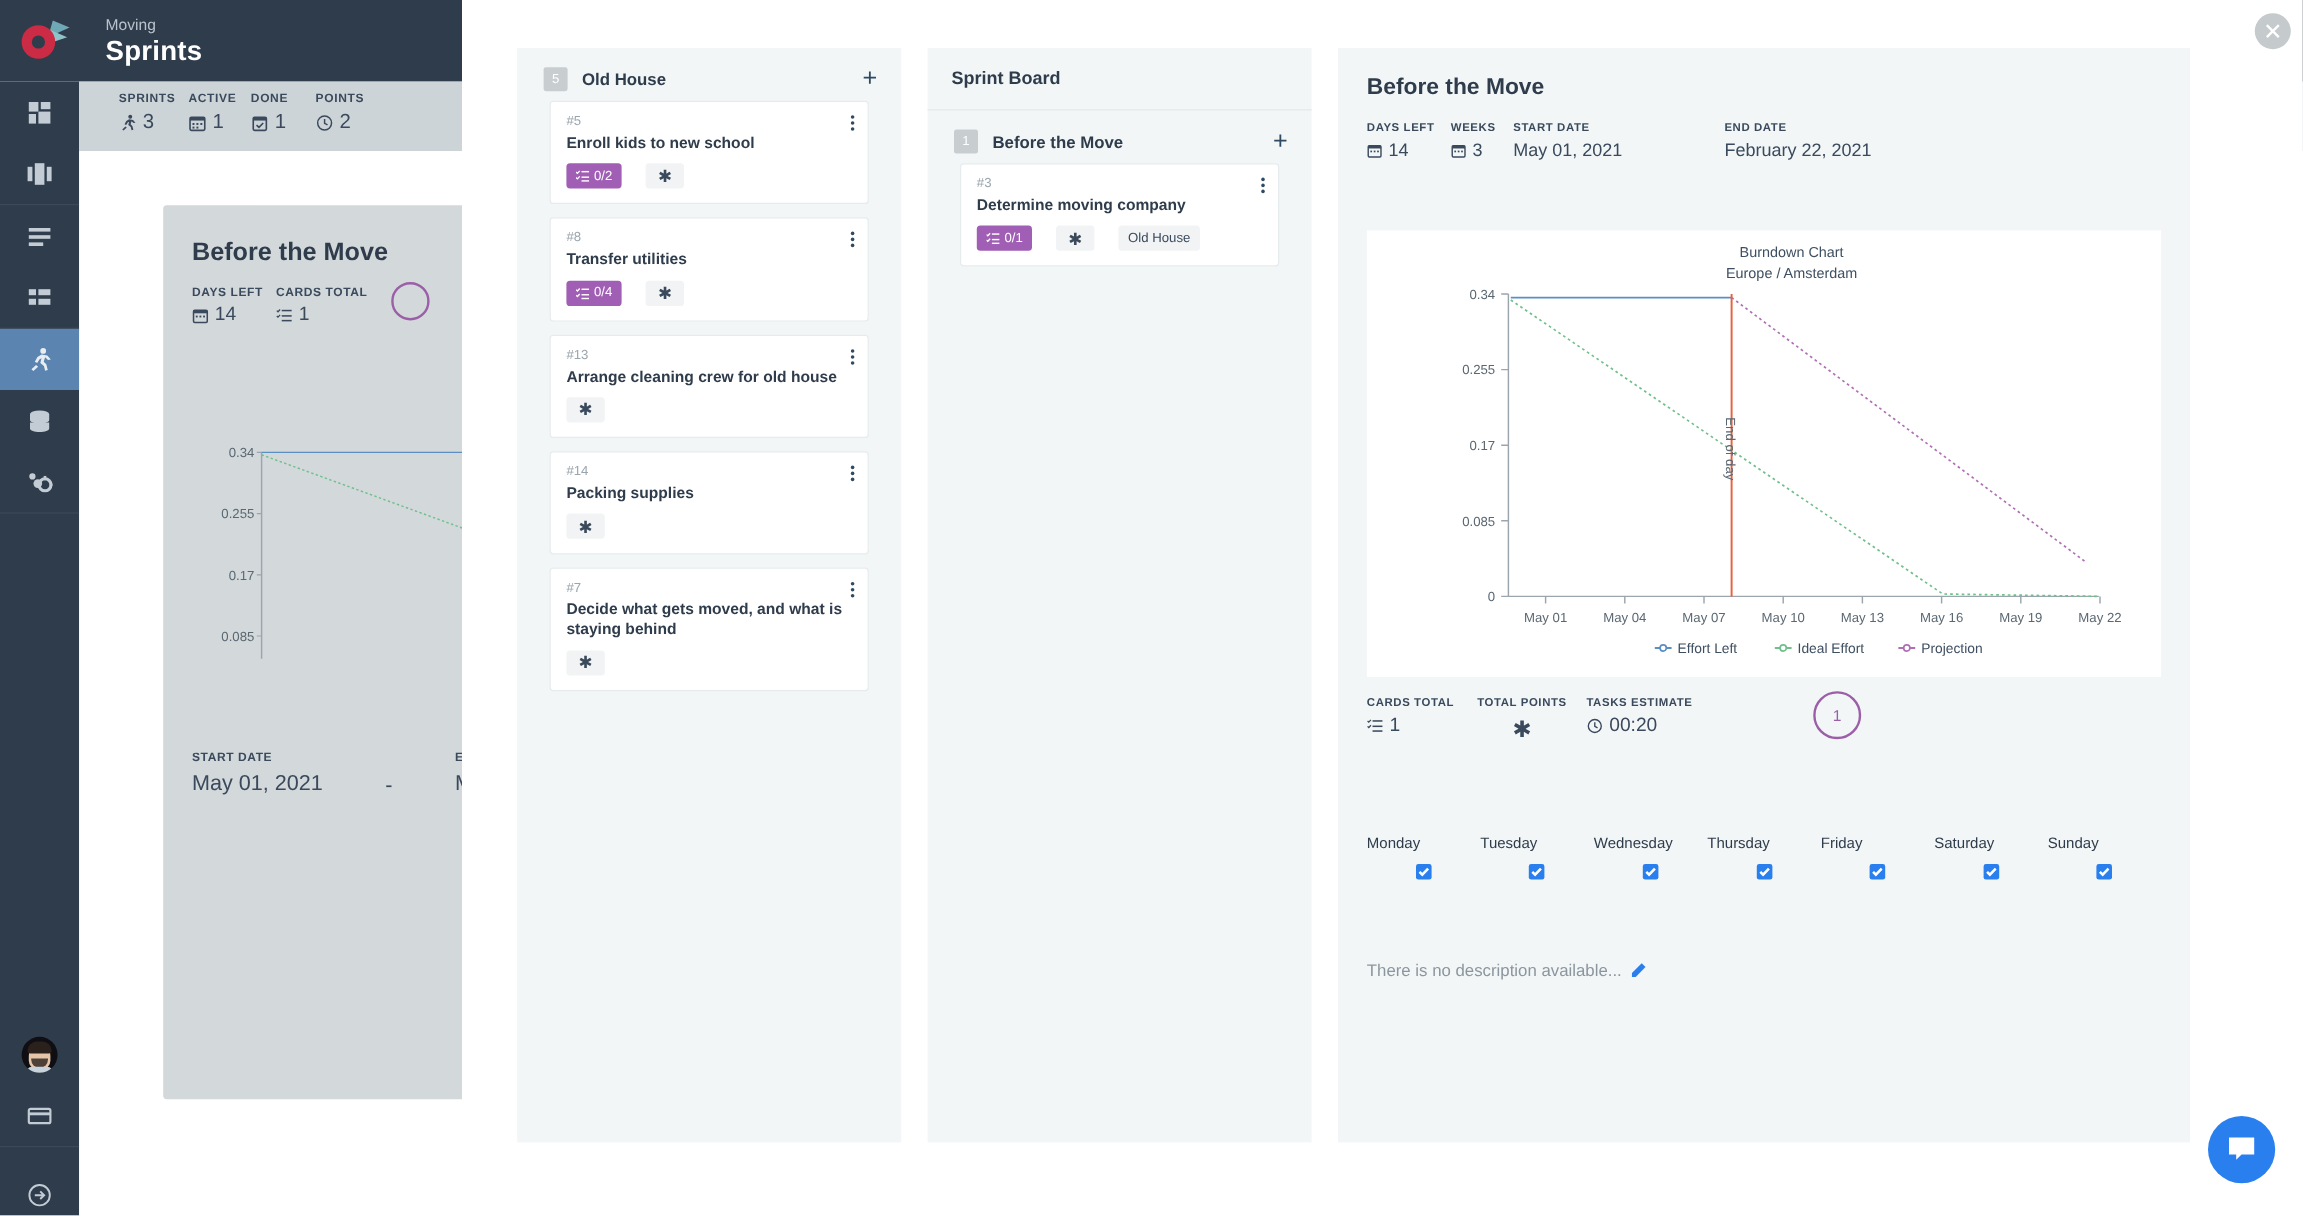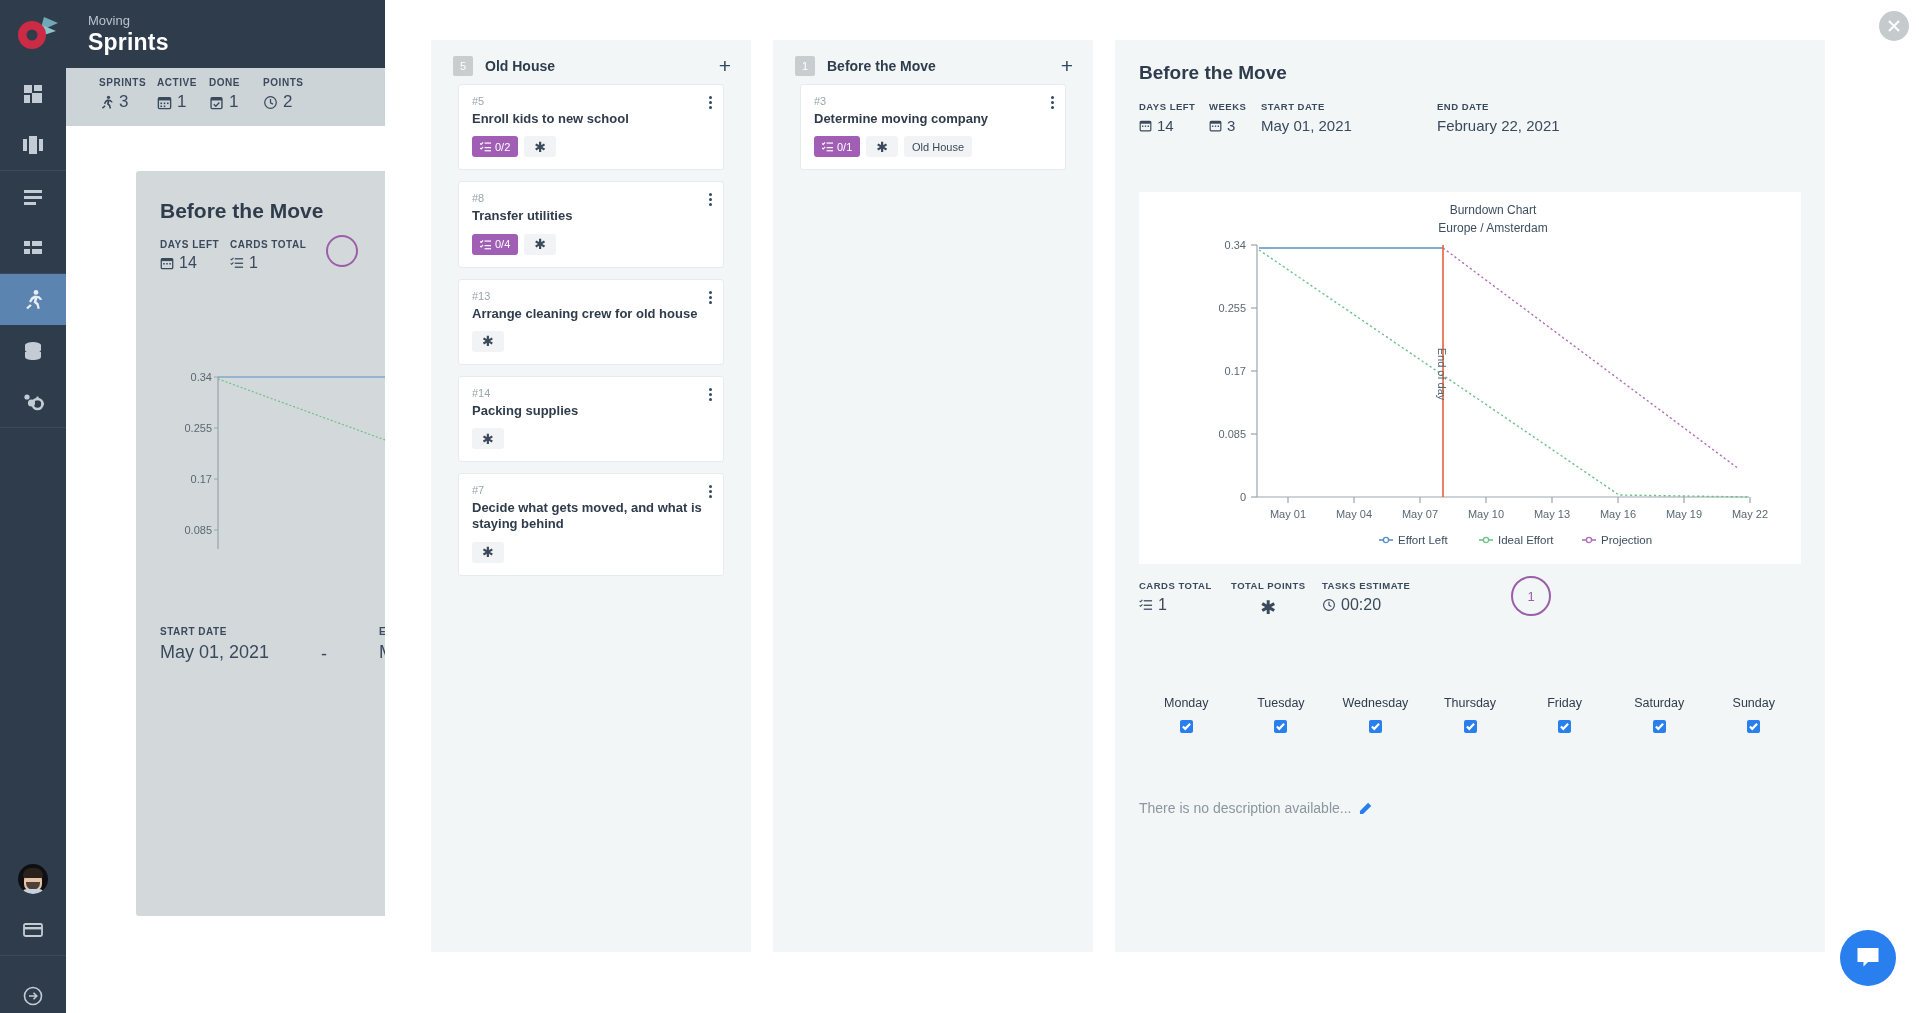--- a/index.html
+++ b/index.html
@@ -128,21 +128,21 @@
   .card {
     background: #ffffff; border: 1px solid #e6ebed; border-radius: 3px;
     padding: 10px 13px 12px; margin-bottom: 11px; position: relative;
   }
   .card-id { font-size: 11px; color: #9aa5ad; }
   .card-title { font-size: 13px; font-weight: bold; color: #2f3c4b; margin-top: 4px; line-height: 1.25; }
   .card-menu { position: absolute; right: 11px; top: 11px; }
   .card-menu i {
     display: block; width: 3px; height: 3px; border-radius: 50%; background: #2f4a63; margin-bottom: 2px;
   }
-  .chips { display: flex; gap: 6px; margin-top: 9px; align-items: flex-start; }
+  .chips { display: flex; gap: 20px; margin-top: 9px; align-items: flex-start; }
   .chip {
     font-size: 11px; border-radius: 3px; padding: 3px 8px; display: flex; align-items: center; gap: 4px;
     background: #f2f3f4; color: #3a4a5c; height: 21px;
   }
   .chip.tasks { background: #a05fb4; color: #ffffff; }
   .chip.tasks svg { width: 11px; height: 11px; fill: #ffffff; }
   .chip.points { font-size: 14px; padding: 3px 10px; }
 
   
   .detail-pad { padding: 22px 24px 0 24px; }
@@ -166,21 +166,21 @@
   .kpi-ring {
     position: absolute; left: 372px; top: -4px; width: 40px; height: 40px;
     border: 2px solid #9b5fa8; border-radius: 50%;
     display: flex; align-items: center; justify-content: center;
     color: #9b5fa8; font-size: 13px;
   }
 
   .workdays { position: absolute; left: 754px; top: 660px; width: 662px; }
   .wd-title { font-size: 13px; color: #2f3c4b; text-decoration: underline; }
   .wd-grid { display: flex; margin-top: 14px; }
-  .wd-col { flex: 1; text-align: center; }
+  .wd-col { flex: 1; }
   .wd-name { font-size: 12.5px; color: #2f3c4b; }
   .wd-box {
     margin: 10px auto 0; width: 13px; height: 13px; border-radius: 2px;
     background: #2a7fef; display: flex; align-items: center; justify-content: center;
   }
   .wd-box svg { width: 9px; height: 9px; stroke: #ffffff; stroke-width: 2.4; fill: none; }
 
   .desc {
     position: absolute; left: 754px; top: 778px;
     font-size: 14px; color: #8b969e; display: flex; align-items: center; gap: 8px;
@@ -521,20 +521,23 @@
             <div class="card-title">Decide what gets moved, and what is staying behind</div>
             <div class="chips">
               <span class="chip points">✱</span>
             </div>
           </div>
 
         </div>
       </div>
 
       <div class="col col-sprint">
+        <div class="col-head">
+          <span class="col-head-title">Sprint Board</span>
+        </div>
         <div class="lane-head">
           <span class="lane-count">1</span>
           <span class="lane-name">Before the Move</span>
           <span class="lane-add">+</span>
         </div>
         <div class="cards">
           <div class="card">
             <div class="card-id">#3</div>
             <div class="card-menu">
                 <i></i>

